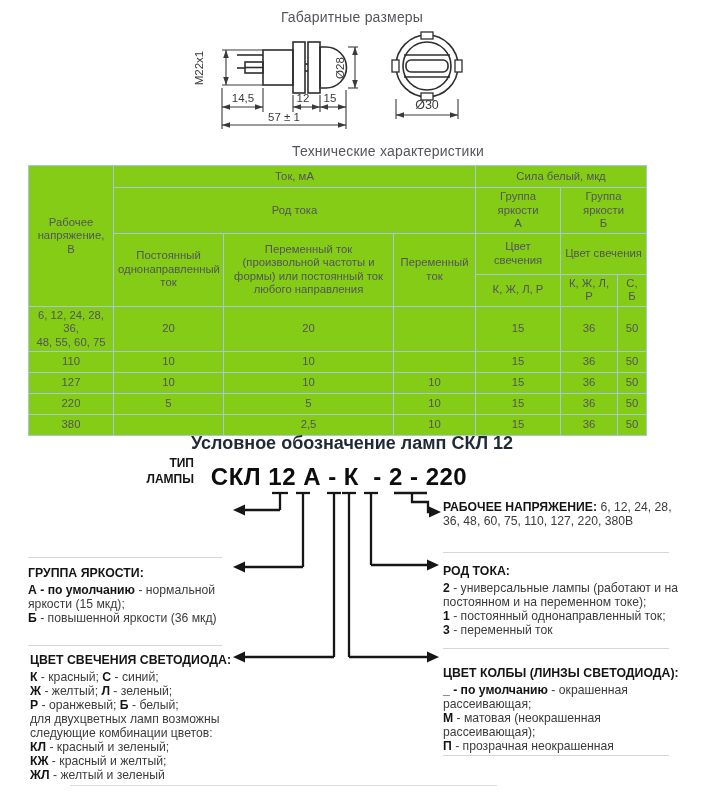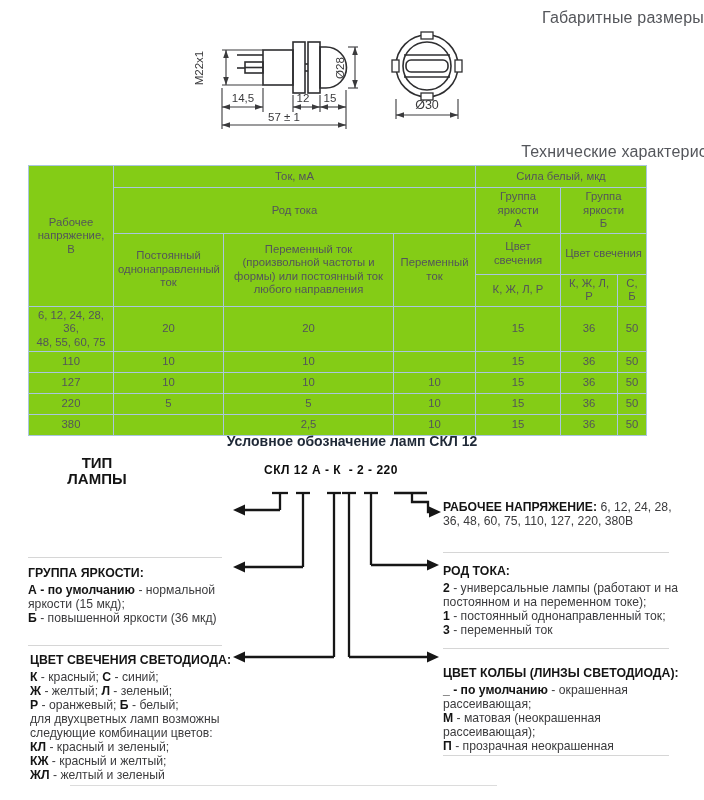--- a/index.html
+++ b/index.html
@@ -1,48 +1,48 @@
 <!DOCTYPE html>
 <html><head>
 <meta charset="utf-8">
 <style>
   html,body{margin:0;padding:0;}
   body{
     width:704px;height:800px;position:relative;background:#ffffff;
     font-family:"Liberation Sans","DejaVu Sans",sans-serif;
     -webkit-font-smoothing:antialiased;overflow:hidden;
   }
-  .center-title{position:absolute;left:0;width:704px;text-align:right;
-    font-size:16px;color:#54565b;letter-spacing:.2px;}
+  .center-title{position:absolute;left:0;width:704px;text-align:center;
+    font-size:14px;color:#54565b;letter-spacing:.2px;}
   .gab-title{top:9px;}
   .spec-title{top:143px;padding-left:36px;}
   svg.drawing{position:absolute;top:28px;left:0;}
   
   table.spec{position:absolute;top:165px;left:28px;border-collapse:collapse;
     table-layout:fixed;width:618px;color:#53555a;}
   table.spec td{border:1px solid #a9c6de;text-align:center;vertical-align:middle;
     font-size:11.3px;line-height:13.5px;padding:2px 4px;background:#84cc16;}
   tr.hr1{height:22px;} tr.hr2{height:29px;} tr.hr3{height:41px;} tr.hr4{height:28px;}
   tbody.rows tr{height:21px;}
   tbody.rows td:first-child{white-space:pre-line;}
   td.pad-x{padding:2px 20px;}
   .prewrap{white-space:pre-line;}
   
   .desig-title{position:absolute;top:433px;left:0;width:704px;text-align:center;
-    font-weight:bold;font-size:14px;color:#1f2937;}
+    font-weight:bold;font-size:18px;color:#1f2937;}
   .diagram{position:absolute;top:455px;left:0;width:704px;height:345px;}
-  .diagram .code{position:absolute;left:185px;top:8px;width:292px;text-align:center;
-    font-weight:bold;font-size:12px;letter-spacing:.5px;color:#0d0d0d;white-space:pre;}
+  .diagram .code{position:absolute;left:193px;top:8px;width:292px;text-align:center;
+    font-weight:bold;font-size:24px;letter-spacing:.5px;color:#0d0d0d;white-space:pre;}
   svg.connectors{position:absolute;left:0;top:0;}
   .sec{position:absolute;color:#3b3b3d;font-size:12.2px;line-height:14px;}
   .sec .sec-title{font-weight:bold;color:#141414;font-size:12.3px;line-height:16px;margin-bottom:2px;}
   .sec .ln b{color:#141414;}
   .sec .rich b{color:#141414;margin-top:8px;}
-  .type-lamp{left:28px;top:45px;width:194px;text-align:center;font-weight:bold;
-    color:#141414;font-size:15px;line-height:16px;white-space:pre-line;}
+  .type-lamp{left:28px;top:45px;width:194px;text-align:right;font-weight:bold;
+    color:#141414;font-size:12px;line-height:16px;white-space:pre-line;}
   .sec-brightness{left:28px;top:110px;width:200px;}
   .sec-glow{left:30px;top:197px;width:212px;}
   .sec-voltage{left:443px;top:45px;width:233px;}
   .sec-current{left:443px;top:108px;width:237px;}
   .sec-bulb{left:443px;top:210px;width:240px;}
   .divider{position:absolute;height:1px;background:#d6d6d6;}
   .dl1{left:28px;top:102px;width:194px;}
   .dl2{left:28px;top:190px;width:194px;}
   .dl3{left:70px;top:330px;width:427px;background:#dcdcdc;}
   .dr1{left:443px;top:97px;width:226px;}

